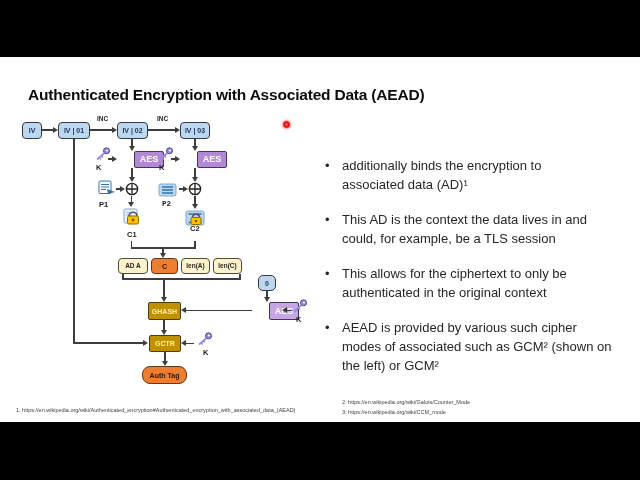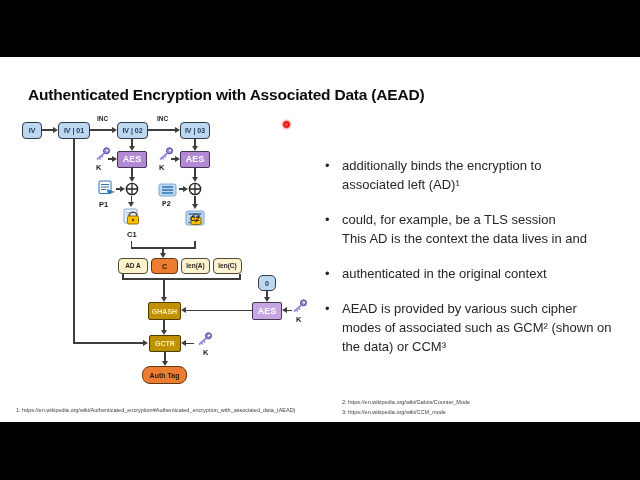--- a/index.html
+++ b/index.html
@@ -11,21 +11,21 @@
   .slide { position:absolute; left:0; top:57px; width:640px; height:365px; background:#ffffff; }
 
   .title { position:absolute; left:28px; top:86px; font-size:15.5px; font-weight:bold;
            color:#0d0d0d; letter-spacing:-0.2px; white-space:nowrap; }
 
   
   .nbox { position:absolute; box-sizing:border-box; border:1.4px solid #2f3b4c; border-radius:4px;
           display:flex; align-items:center; justify-content:center; font-weight:bold;
           white-space:nowrap; line-height:1; }
   .blue   { background:#BDD7EE; color:#1F3864; font-size:7px; }
-  .purple { background:#B28AD4; color:#ffffff; font-size:9px; border-color:#463457; border-radius:2px; }
+  .purple { background:#B28AD4; color:#ffffff; font-size:9px; border-color:#463457; border-radius:2px;margin-left:17px; }
   .purple.light { background:#C7A6E4; }
   .cream  { background:#FFF2CC; color:#1f1f1f; font-size:6.5px; border-color:#4d4d33; }
   .orangebox { background:#ED7D31; color:#2b1500; font-size:7px; border-color:#5e3a16; }
   .olive  { background:#BF9000; color:#FFEFAF; font-size:7px; border-color:#4d3d00; border-radius:2px; }
   .round8 { border-radius:8px; }
 
   
   .hl { position:absolute; height:1.5px; background:#3d3d3d; }
   .vl { position:absolute; width:1.5px; background:#3d3d3d; }
   .ah { position:absolute; width:0; height:0; border:solid transparent; }
@@ -153,21 +153,21 @@
   </svg>
   <span class="dlabel" style="left:127px; top:230px;">C1</span>
 
   <svg class="icon" style="left:184px; top:209px;" width="22" height="18" viewBox="0 0 22 18">
     <rect x="2" y="2" width="18" height="14" rx="2" fill="#BDD7EE" stroke="#7FA8CE" stroke-width="1"></rect>
     <path d="M4.5 5h13 M4.5 13.5h13" stroke="#2E74B5" stroke-width="1.4"></path>
     <path d="M8.5 8.5 a3.5 3.3 0 0 1 7 0" fill="none" stroke="#555555" stroke-width="1.6"></path>
     <rect x="7" y="8.5" width="10" height="7" rx="1.5" fill="#FFC000" stroke="#8a6d00" stroke-width="1"></rect>
     <circle cx="12" cy="12" r="1.3" fill="#7a5c00"></circle>
   </svg>
-  <span class="dlabel" style="left:190px; top:214px;">C2</span>
+  <span class="dlabel" style="left:190px; top:224px;">C2</span>
 
   <i class="vl" style="left:130.8px; top:241px; height:6px;"></i>
   <i class="vl" style="left:194.3px; top:241px; height:6px;"></i>
   <i class="hl" style="left:130.8px; top:247px; width:65px;"></i>
   <i class="vl" style="left:162.3px; top:247px; height:6px;"></i>
   <i class="ah ah-d" style="left:159.5px; top:253px;"></i>
 
   <div class="nbox cream" style="left:118px; top:258px; width:30px; height:16px;">AD A</div>
   <div class="nbox orangebox" style="left:151px; top:258px; width:27px; height:16px;">C</div>
   <div class="nbox cream" style="left:181px; top:258px; width:29px; height:16px;">len(A)</div>
@@ -220,42 +220,43 @@
   <i class="ah ah-d" style="left:161.5px; top:361px;"></i>
   <div class="nbox orangebox round8" style="left:142px; top:366px; width:45px; height:18px;">Auth Tag</div>
 
   <div class="laser"></div>
 
   <div class="bullets">
     <div class="bullet">
       <span class="bdot">•</span>
       <span class="btext">
         <span class="bline">additionally binds the encryption to</span>
-        <span class="bline">associated left (AD)¹</span>
-      </span>
-    </div>
-    <div class="bullet">
-      <span class="bdot">•</span>
-      <span class="btext">
+        <span class="bline">associated data (AD)¹</span>
+      </span>
+    </div>
+    <div class="bullet">
+      <span class="bdot">•</span>
+      <span class="btext">
+        <span class="bline">This AD is the context the data lives in and</span>
         <span class="bline">could, for example, be a TLS session</span>
-        <span class="bline">This AD is the context the data lives in and</span>
-      </span>
-    </div>
-    <div class="bullet">
-      <span class="bdot">•</span>
-      <span class="btext">
+      </span>
+    </div>
+    <div class="bullet">
+      <span class="bdot">•</span>
+      <span class="btext">
+        <span class="bline">This allows for the ciphertext to only be</span>
         <span class="bline">authenticated in the original context</span>
       </span>
     </div>
     <div class="bullet">
       <span class="bdot">•</span>
       <span class="btext">
         <span class="bline">AEAD is provided by various such cipher</span>
         <span class="bline">modes of associated such as GCM² (shown on</span>
-        <span class="bline">the data) or CCM³</span>
+        <span class="bline">the left) or GCM²</span>
       </span>
     </div>
   </div>
 
   <div class="footnote fn-left">1: https://en.wikipedia.org/wiki/Authenticated_encryption#Authenticated_encryption_with_associated_data_(AEAD)</div>
   <div class="footnote fn-r1">2: https://en.wikipedia.org/wiki/Galois/Counter_Mode</div>
   <div class="footnote fn-r2">3: https://en.wikipedia.org/wiki/CCM_mode</div>
 </div>
 
 </body></html>

